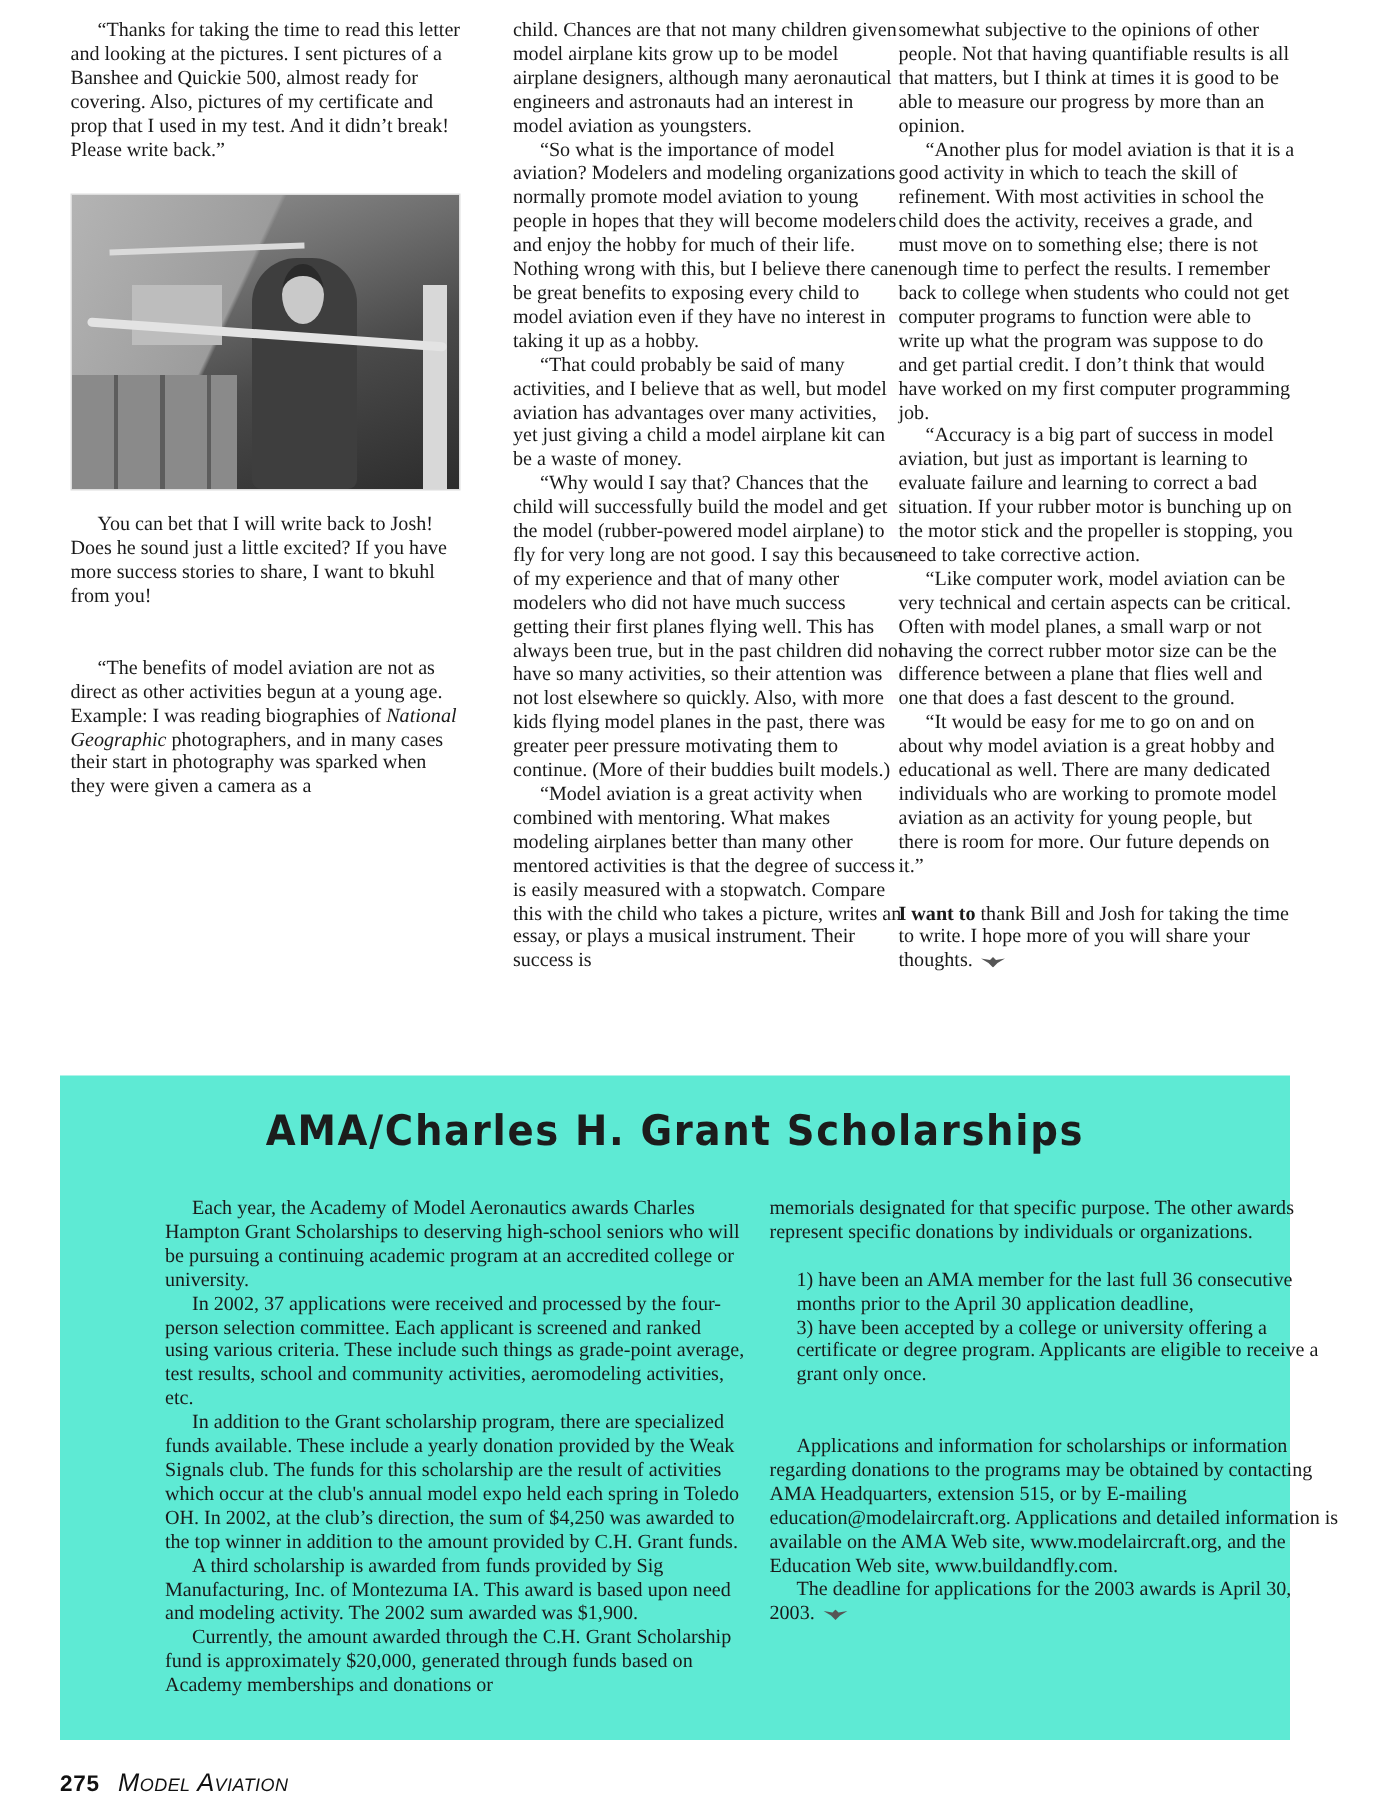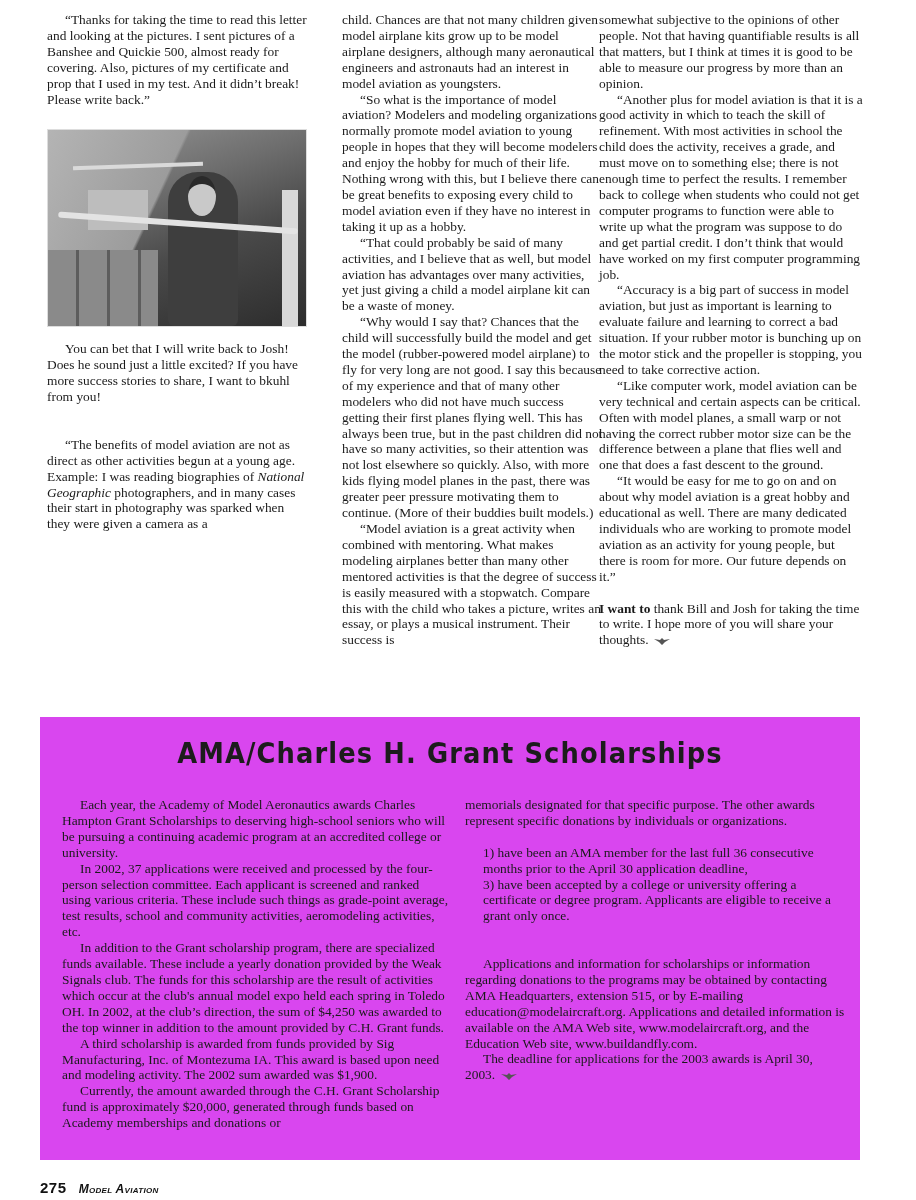--- a/index.html
+++ b/index.html
@@ -24,36 +24,36 @@
   .photo .head { position:absolute; left:140px; top:46px; width:28px; height:32px;
            background:#c9c9c9; border-radius:50%; border-top: 8px solid #2a2a2a; }
   .photo .wing { position:absolute; left:10px; top:90px; width:240px; height:6px;
            background:#e3e3e3; transform: rotate(4deg); border-radius: 3px; }
   .photo .wing2 { position:absolute; left:25px; top:34px; width:130px; height:4px;
            background:#dadada; transform: rotate(-2deg); }
   .photo .shelf { position:absolute; right:8px; top:60px; width:16px; height:136px; background:#d8d8d8; }
   .photo .box { position:absolute; left:40px; top:60px; width:60px; height:40px; background:#bdbdbd; }
 
   .sidebar { position: absolute; left: 40px; top: 717px; width: 820px; height: 443px;
-             background: #d946ef; }
+             background: #5eead4; }
   .sidebar h2 { margin: 0; position: absolute; top: 20px; left: 0; width: 100%; text-align: center;
                 font-family: "DejaVu Sans", sans-serif; font-weight: bold; font-size: 28px;
                 letter-spacing: 1.2px; color: #1c1c1c; transform: scaleX(0.92); }
-  .scol { position: absolute; top: 80px; font-size: 13.4px; line-height: 15.9px; }
+  .scol { position: absolute; top: 80px; font-size: 13.4px; line-height: 15.9px; margin-left: 48px; }
   .scol p { margin: 0; }
   .s1 { left: 22px; width: 388px; }
   .s2 { left: 425px; width: 380px; }
   .li { padding-left: 18px; }
   .emblem { display: inline-block; width: 16px; height: 7px; margin-left: 6px; vertical-align: middle; }
 
   .footer { position: absolute; left: 40px; top: 1179px; font-family: "Liberation Sans", sans-serif;
             font-size: 15px; font-weight: bold; color: #111; }
   .footer .num { letter-spacing: 0.5px; }
-  .footer .mag { font-style: italic; font-size: 12px; margin-left: 8px; font-variant: small-caps;
-                 font-weight: 700; letter-spacing: 0.3px; }
+  .footer .mag { font-style: italic; font-size: 17px; margin-left: 8px; font-variant: small-caps;
+                 font-weight: 400; letter-spacing: 0.3px; }
 </style>
 </head>
 <body>
 
 <div class="col c1">
   <p class="ind">“Thanks for taking the time to read this letter and looking at the pictures. I sent pictures of a Banshee and Quickie 500, almost ready for covering. Also, pictures of my certificate and prop that I used in my test. And it didn’t break! Please write back.”</p>
   <div class="photo">
     <div class="roof"></div>
       <div class="box"></div>
       <div class="cab"></div>

